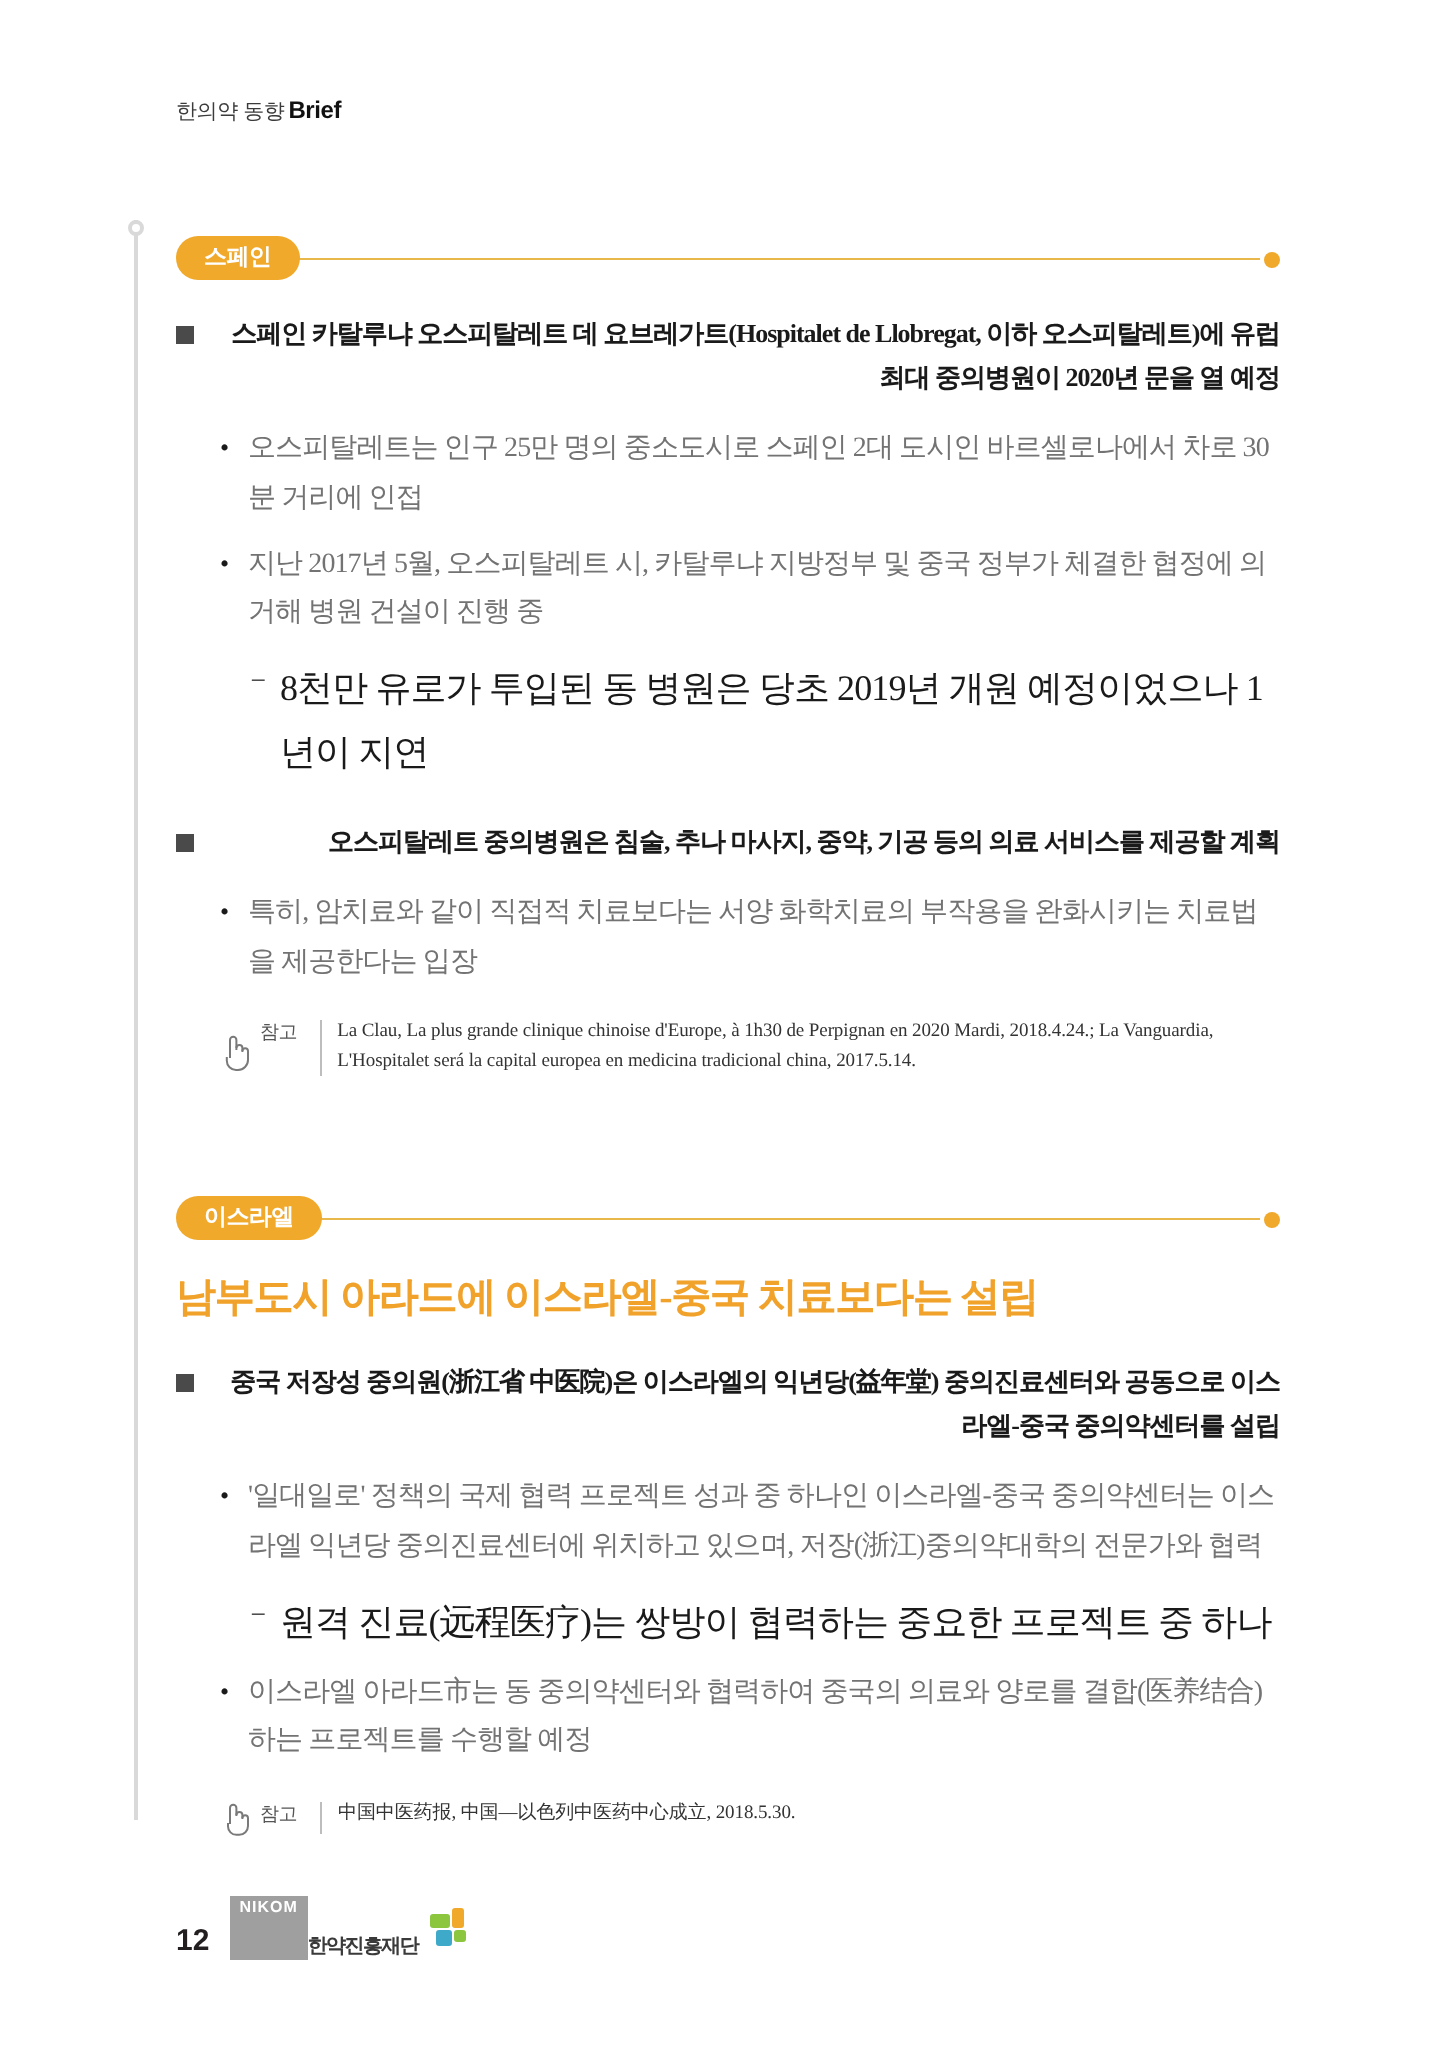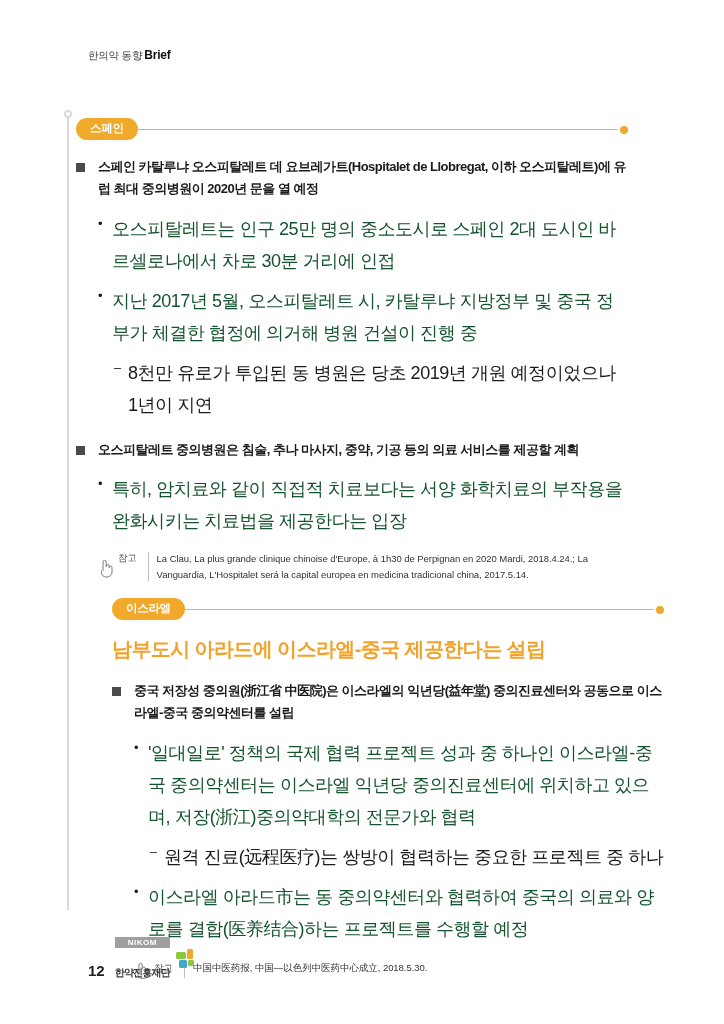--- a/index.html
+++ b/index.html
@@ -57,22 +57,23 @@
     height: 8px;
     border-radius: 50%;
     background: #ffffff;
     border: 2px solid #d9d9d9;
     box-sizing: border-box;
   }
 
   
   .section {
     position: absolute;
-    left: 76px;
+    left: 88px;
     width: 552px;
+    font-family: Liberation Serif, serif;
   }
 
   .country-row {
     position: relative;
     height: 22px;
     margin-bottom: 16px;
   }
   .country-tag {
     display: inline-block;
     background: #f0a92b;
@@ -117,38 +118,39 @@
   
   .lv1 {
     position: relative;
     padding-left: 22px;
     font-size: 13px;
     font-weight: bold;
     letter-spacing: -0.5px;
     line-height: 1.72;
     color: #1a1a1a;
     margin-bottom: 12px;
+    text-align: right;
   }
   .lv1::before {
     content: "";
     position: absolute;
     left: 0;
     top: 7px;
     width: 9px;
     height: 9px;
     background: #4a4a4a;
   }
 
   .lv2 {
     position: relative;
     padding-left: 36px;
-    font-size: 18px;
+    font-size: 14px;
     letter-spacing: -0.45px;
     line-height: 1.78;
-    color: #14532d;
+    color: #737373;
     margin-bottom: 8px;
   }
   .lv2::before {
     content: "\2022";
     position: absolute;
     left: 22px;
     top: -1px;
     font-size: 13px;
     color: #1a1a1a;
   }
@@ -225,21 +227,21 @@
     margin-right: 10px;
     line-height: 1;
     padding-bottom: 2px;
   }
   .logo {
     display: flex;
     align-items: center;
   }
   .logo-text {
     display: flex;
-    flex-direction: column;
+    flex-direction: row;
     justify-content: center;
     margin-right: 5px;
   }
   .logo-top {
     background: #9f9f9f;
     color: #ffffff;
     font-size: 8px;
     letter-spacing: 0.5px;
     padding: 1px 5px 1px 5px;
     font-weight: bold;
@@ -296,29 +298,29 @@
             <path d="M11.2 16.5 a1.4 1.4 0 0 1 2.8 0 L14 21 a5 5 0 0 1 -5 5 L8 26 a4.6 4.6 0 0 1 -4.6 -4.6 L3.4 19.5"></path>
           </g>
         </svg>
       </div>
       <div class="ref-label">참고</div>
       <div class="ref-divider"></div>
       <div class="ref-text">La Clau, La plus grande clinique chinoise d'Europe, à 1h30 de Perpignan en 2020 Mardi, 2018.4.24.; La Vanguardia, L'Hospitalet será la capital europea en medicina tradicional china, 2017.5.14.</div>
     </div>
   </div>
 
-  <div class="section" style="top:598px;margin-left:36px;">
+  <div class="section" style="top:598px;">
 
     <div class="country-row">
       <div class="country-line"></div>
       <span class="country-tag">이스라엘</span>
       <span class="country-dot"></span>
     </div>
 
-    <div class="article-title">남부도시 아라드에 이스라엘-중국 제공한다는 설립</div>
+    <div class="article-title">남부도시 아라드에 이스라엘-중국 치료보다는 설립</div>
 
     <div class="lv1">중국 저장성 중의원(浙江省 中医院)은 이스라엘의 익년당(益年堂) 중의진료센터와 공동으로 이스라엘-중국 중의약센터를 설립</div>
     <div class="lv2">'일대일로' 정책의 국제 협력 프로젝트 성과 중 하나인 이스라엘-중국 중의약센터는 이스라엘 익년당 중의진료센터에 위치하고 있으며, 저장(浙江)중의약대학의 전문가와 협력</div>
     <div class="lv3">원격 진료(远程医疗)는 쌍방이 협력하는 중요한 프로젝트 중 하나</div>
     <div class="lv2">이스라엘 아라드市는 동 중의약센터와 협력하여 중국의 의료와 양로를 결합(医养结合)하는 프로젝트를 수행할 예정</div>
 
     <div class="ref ref-compact" style="margin-top:16px;">
       <div class="ref-icon" style="height:18px;">
         <svg width="16" height="18" viewBox="0 0 16 18" aria-hidden="true">
           <g fill="none" stroke="#7a7a7a" stroke-width="1">

